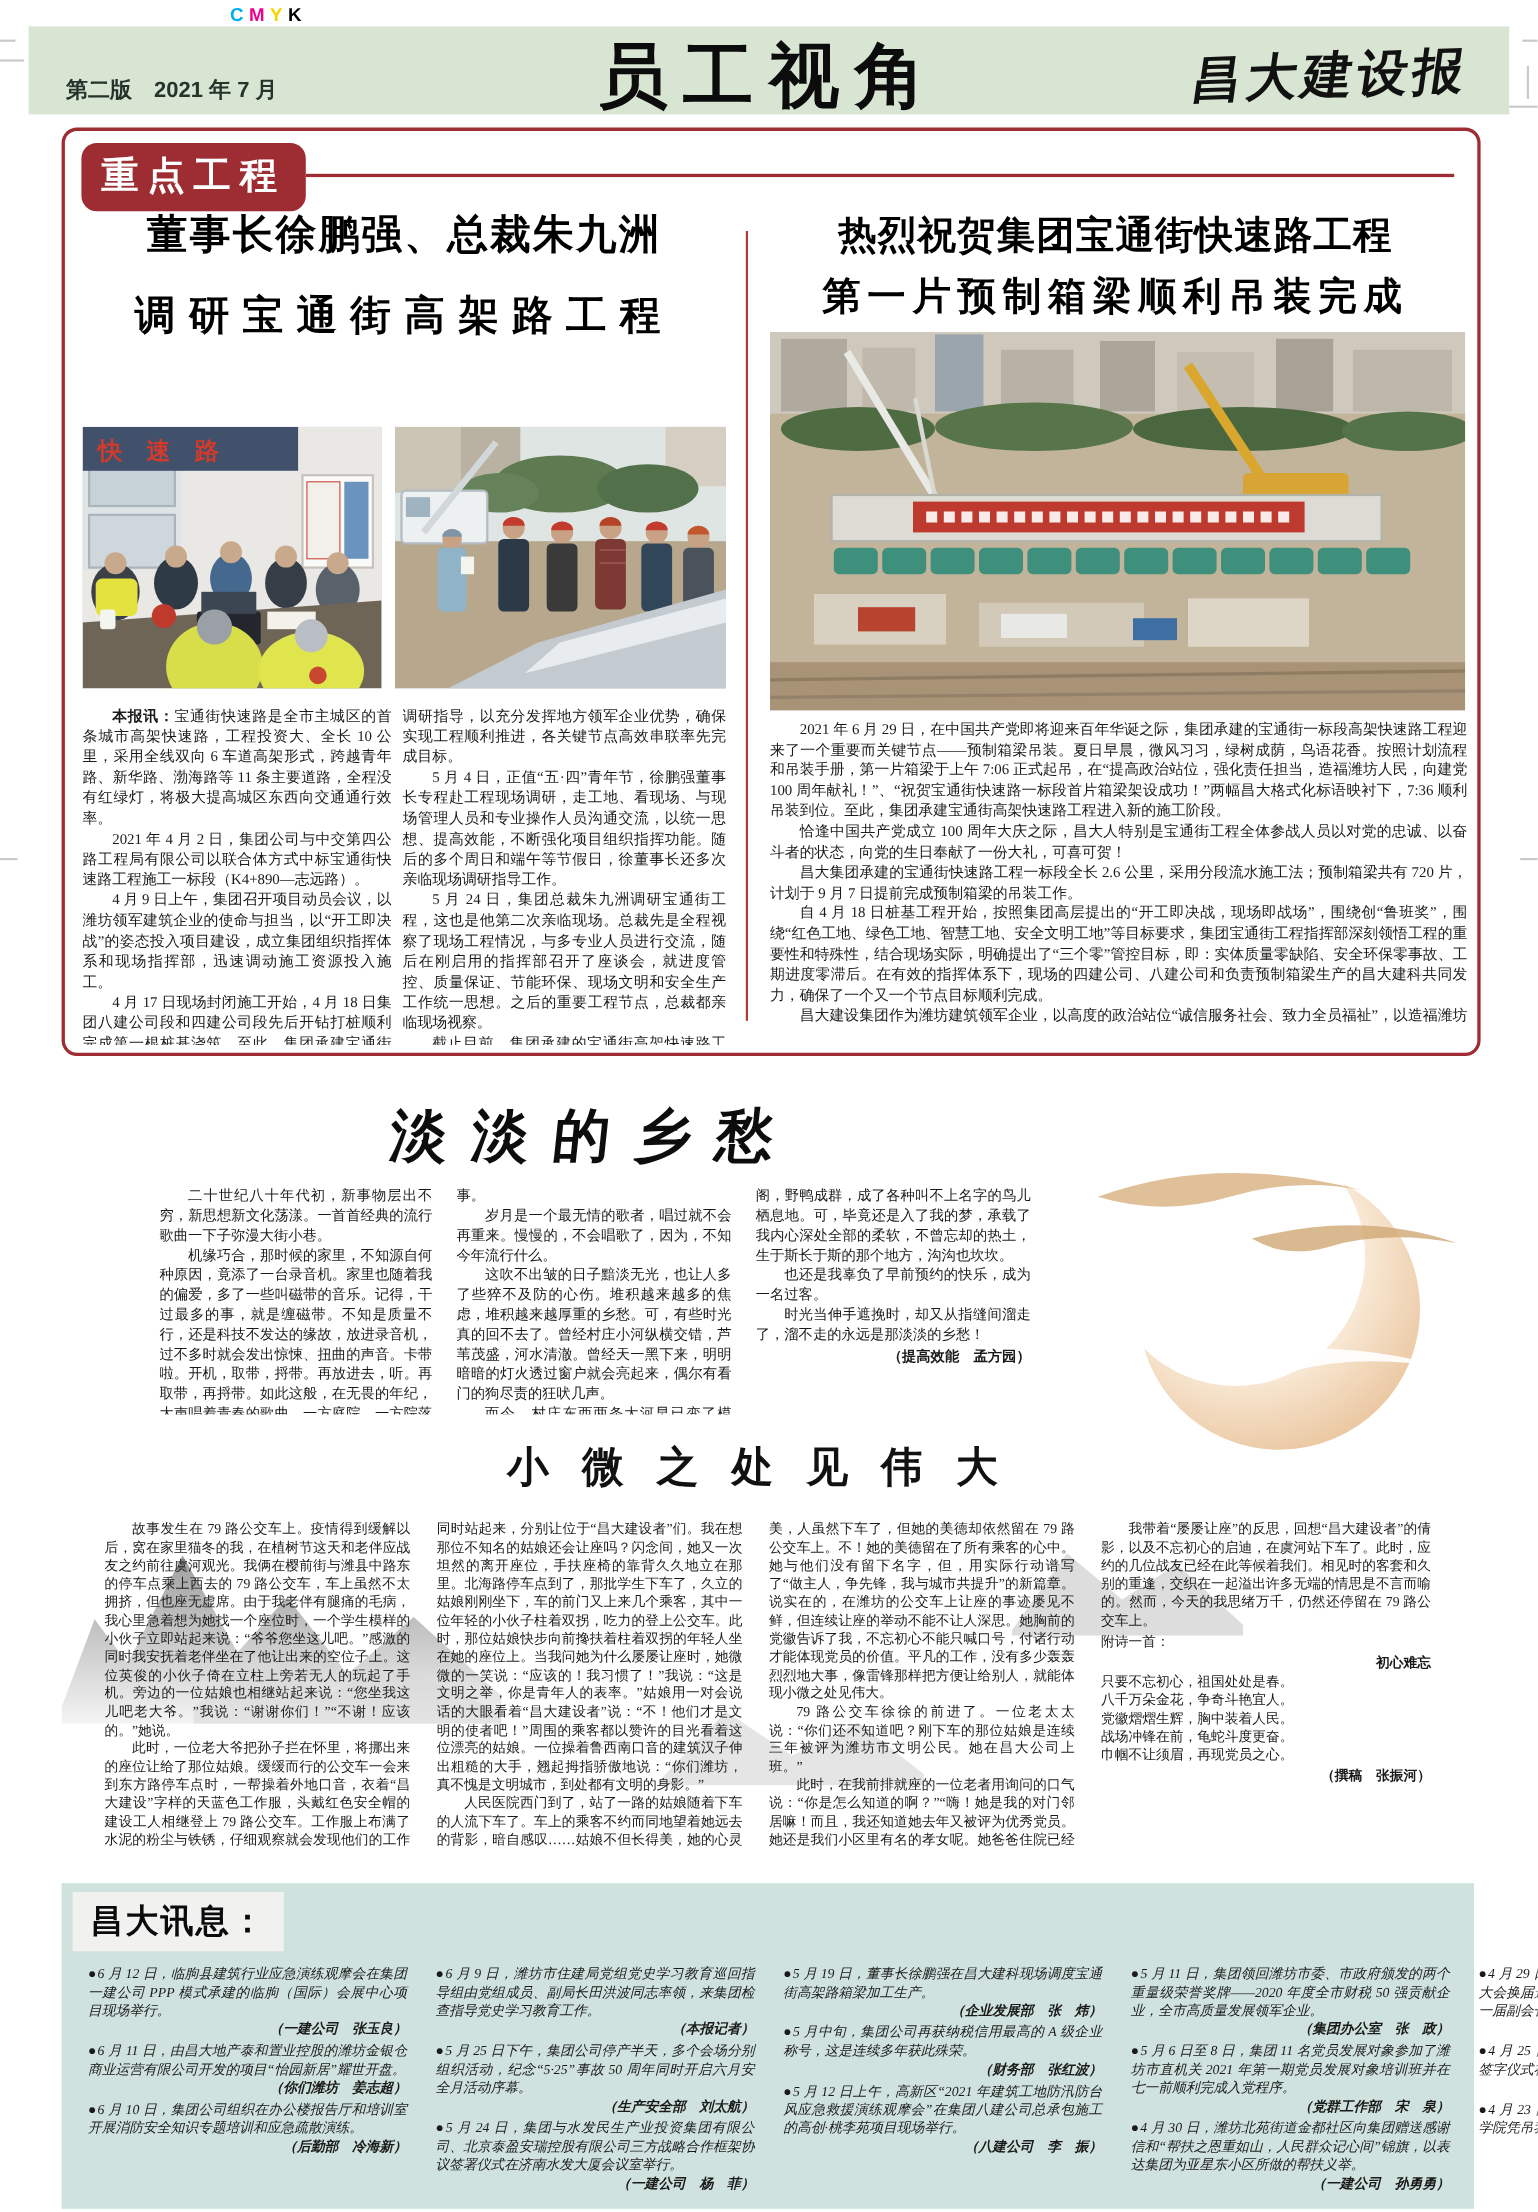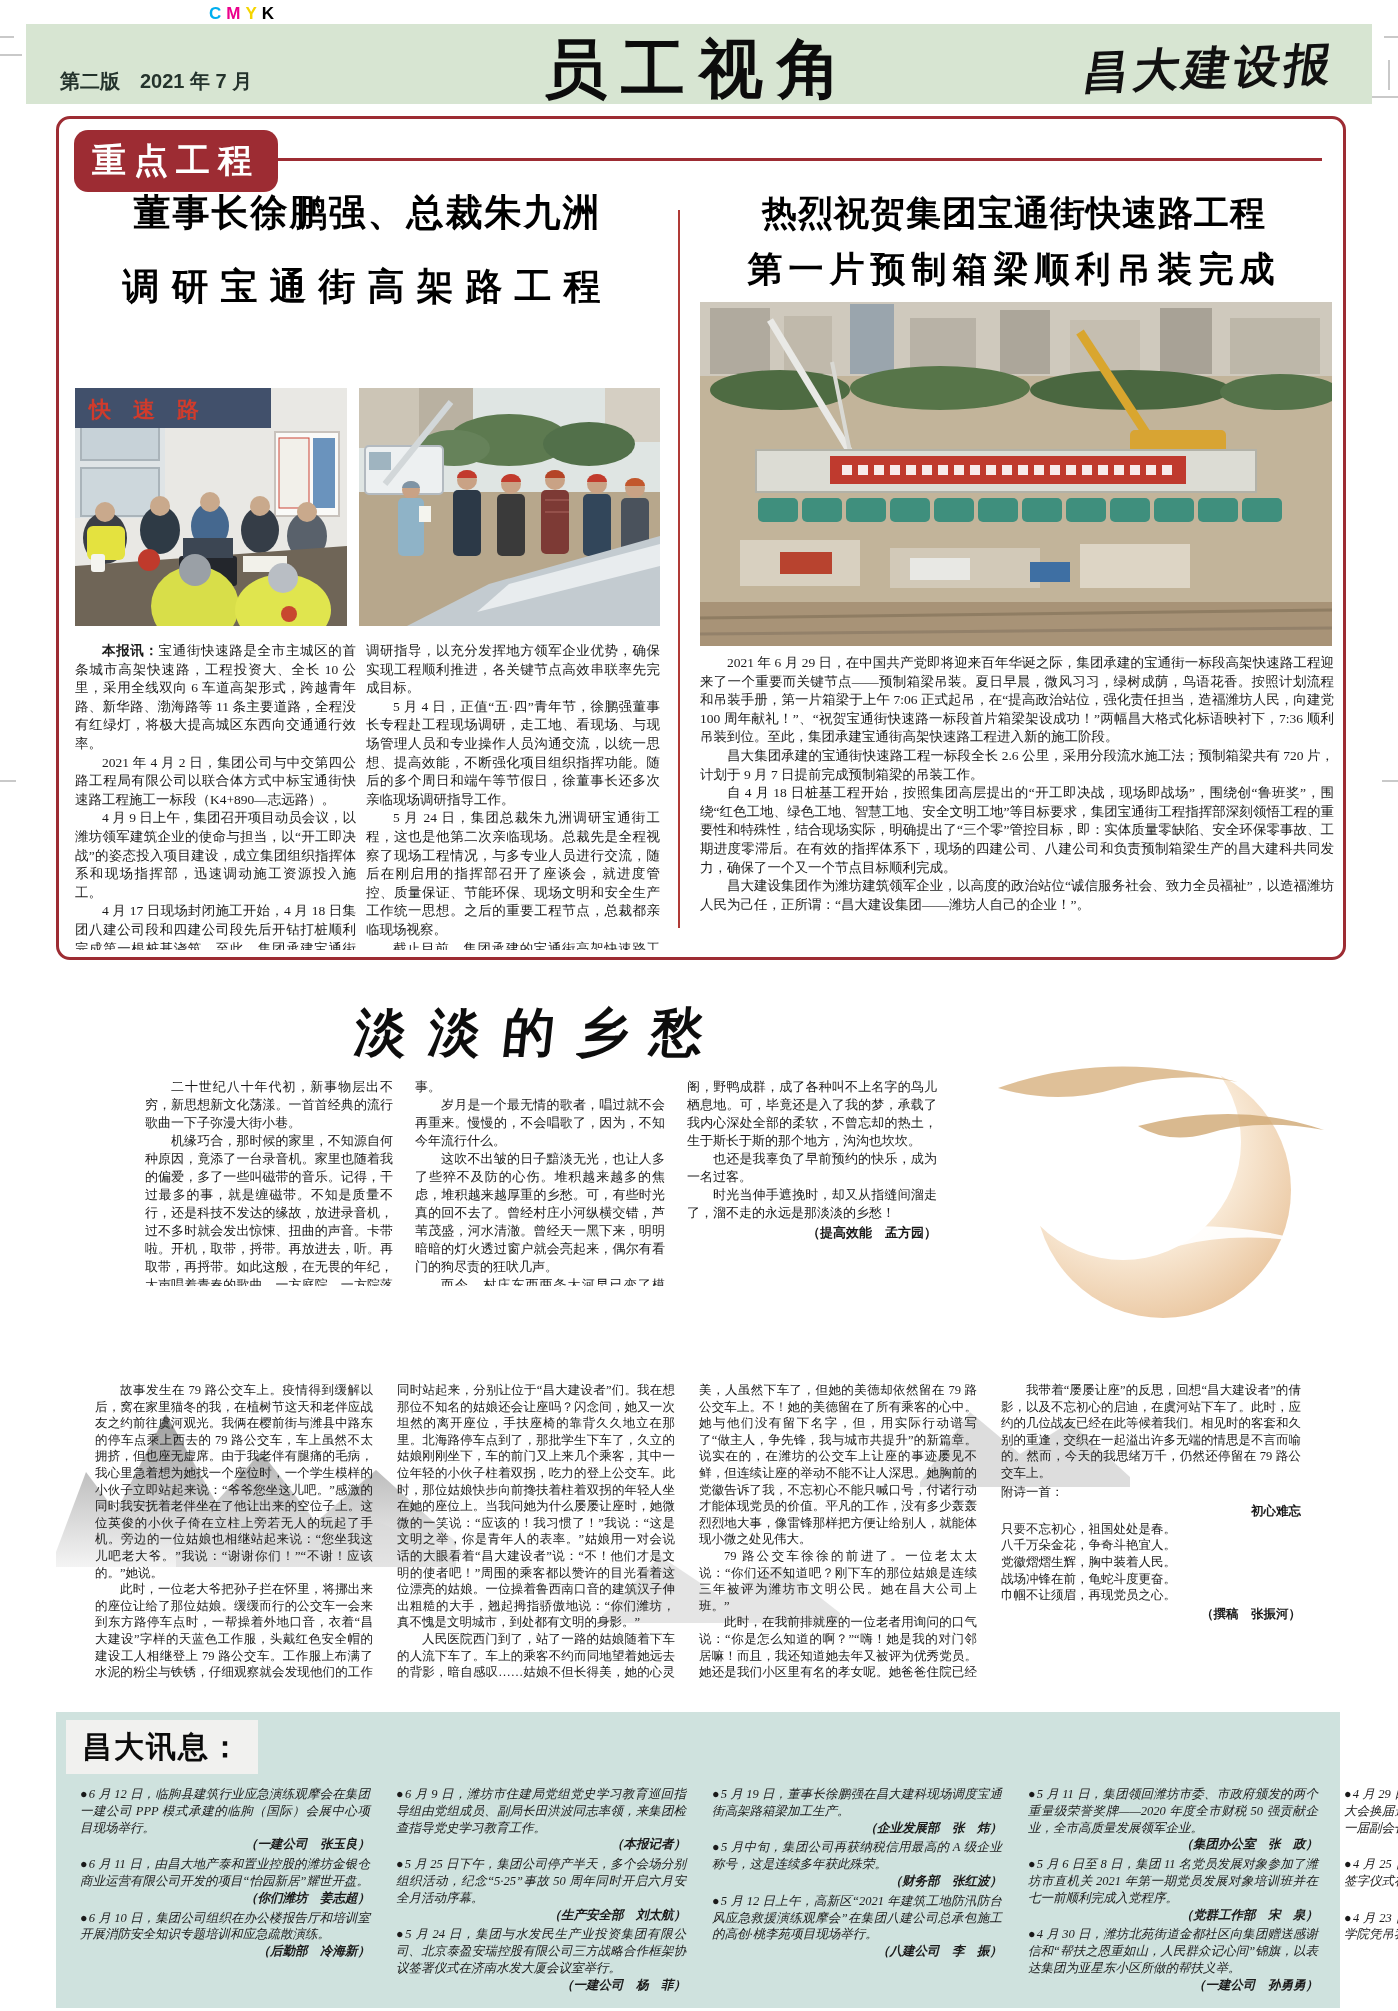--- a/index.html
+++ b/index.html
@@ -284,20 +284,21 @@
       <rect x="0" y="300" width="632" height="44" fill="#a89377"></rect>
       <line x1="0" y1="316" x2="632" y2="308" stroke="#8f7d63" stroke-width="3"></line>
       <line x1="0" y1="332" x2="632" y2="326" stroke="#93816a" stroke-width="3"></line>
     </svg>
   </div>
 
   <div class="body-col a2tx">
     <div>
 
     <p>2021 年 6 月 29 日，在中国共产党即将迎来百年华诞之际，集团承建的宝通街一标段高架快速路工程迎来了一个重要而关键节点——预制箱梁吊装。夏日早晨，微风习习，绿树成荫，鸟语花香。按照计划流程和吊装手册，第一片箱梁于上午 7:06 正式起吊，在“提高政治站位，强化责任担当，造福潍坊人民，向建党 100 周年献礼！”、“祝贺宝通街快速路一标段首片箱梁架设成功！”两幅昌大格式化标语映衬下，7:36 顺利吊装到位。至此，集团承建宝通街高架快速路工程进入新的施工阶段。</p>
+        <p>恰逢中国共产党成立 100 周年大庆之际，昌大人特别是宝通街工程全体参战人员以对党的忠诚、以奋斗者的状态，向党的生日奉献了一份大礼，可喜可贺！</p>
         <p>昌大集团承建的宝通街快速路工程一标段全长 2.6 公里，采用分段流水施工法；预制箱梁共有 720 片，计划于 9 月 7 日提前完成预制箱梁的吊装工作。</p>
         <p>自 4 月 18 日桩基工程开始，按照集团高层提出的“开工即决战，现场即战场”，围绕创“鲁班奖”，围绕“红色工地、绿色工地、智慧工地、安全文明工地”等目标要求，集团宝通街工程指挥部深刻领悟工程的重要性和特殊性，结合现场实际，明确提出了“三个零”管控目标，即：实体质量零缺陷、安全环保零事故、工期进度零滞后。在有效的指挥体系下，现场的四建公司、八建公司和负责预制箱梁生产的昌大建科共同发力，确保了一个又一个节点目标顺利完成。</p>
         <p>昌大建设集团作为潍坊建筑领军企业，以高度的政治站位“诚信服务社会、致力全员福祉”，以造福潍坊人民为己任，正所谓：“昌大建设集团——潍坊人自己的企业！”。</p>
       </div>
 
   </div>
 
   <div class="e1-title">淡淡的乡愁</div>
 
   <div class="moon">
@@ -356,20 +357,21 @@
     <svg width="210" height="95" viewBox="0 0 210 95">
       <polygon points="0,90 50,20 100,62 150,30 210,85 210,95 0,95" fill="#b6b6b6"></polygon>
     </svg>
   </div>
   <div class="mountain" style="left:600px;top:1538px;width:240px;height:85px;z-index:1;opacity:0.4;">
     <svg width="240" height="85" viewBox="0 0 240 85">
       <polygon points="0,80 60,18 120,58 180,28 240,75 240,85 0,85" fill="#c0c0c0"></polygon>
     </svg>
   </div>
 
+  <div class="e2-title">小微之处见伟大</div>
 
   <div class="e2-col e2c1">
     <div>
         <p>故事发生在 79 路公交车上。疫情得到缓解以后，窝在家里猫冬的我，在植树节这天和老伴应战友之约前往虞河观光。我俩在樱前街与潍县中路东的停车点乘上西去的 79 路公交车，车上虽然不太拥挤，但也座无虚席。由于我老伴有腿痛的毛病，我心里急着想为她找一个座位时，一个学生模样的小伙子立即站起来说：“爷爷您坐这儿吧。”感激的同时我安抚着老伴坐在了他让出来的空位子上。这位英俊的小伙子倚在立柱上旁若无人的玩起了手机。旁边的一位姑娘也相继站起来说：“您坐我这儿吧老大爷。”我说：“谢谢你们！”“不谢！应该的。”她说。</p>
         <p>此时，一位老大爷把孙子拦在怀里，将挪出来的座位让给了那位姑娘。缓缓而行的公交车一会来到东方路停车点时，一帮操着外地口音，衣着“昌大建设”字样的天蓝色工作服，头戴红色安全帽的建设工人相继登上 79 路公交车。工作服上布满了水泥的粉尘与铁锈，仔细观察就会发现他们的工作服上还点缀着不同颜色的油漆。一群学生模样的乘客不约而</p>
       </div>
   </div>
   <div class="e2-col e2c2">
     <div class="cont">
         <p>同时站起来，分别让位于“昌大建设者”们。我在想那位不知名的姑娘还会让座吗？闪念间，她又一次坦然的离开座位，手扶座椅的靠背久久地立在那里。北海路停车点到了，那批学生下车了，久立的姑娘刚刚坐下，车的前门又上来几个乘客，其中一位年轻的小伙子柱着双拐，吃力的登上公交车。此时，那位姑娘快步向前搀扶着柱着双拐的年轻人坐在她的座位上。当我问她为什么屡屡让座时，她微微的一笑说：“应该的！我习惯了！”我说：“这是文明之举，你是青年人的表率。”姑娘用一对会说话的大眼看着“昌大建设者”说：“不！他们才是文明的使者吧！”周围的乘客都以赞许的目光看着这位漂亮的姑娘。一位操着鲁西南口音的建筑汉子伸出粗糙的大手，翘起拇指骄傲地说：“你们潍坊，真不愧是文明城市，到处都有文明的身影。”</p>

